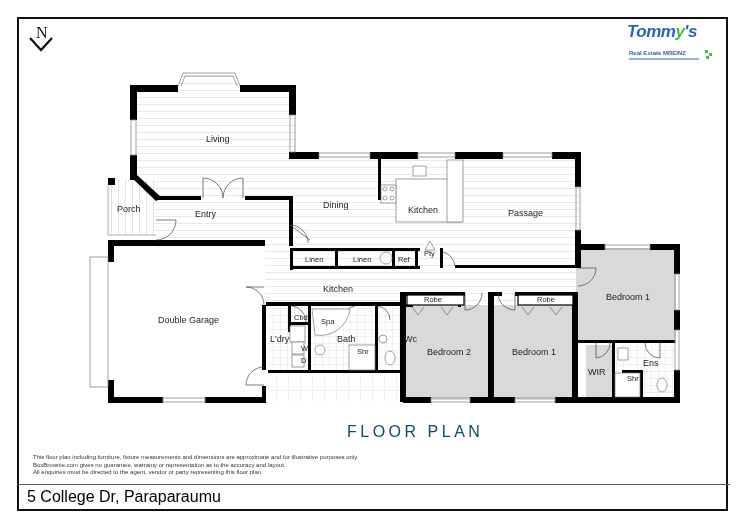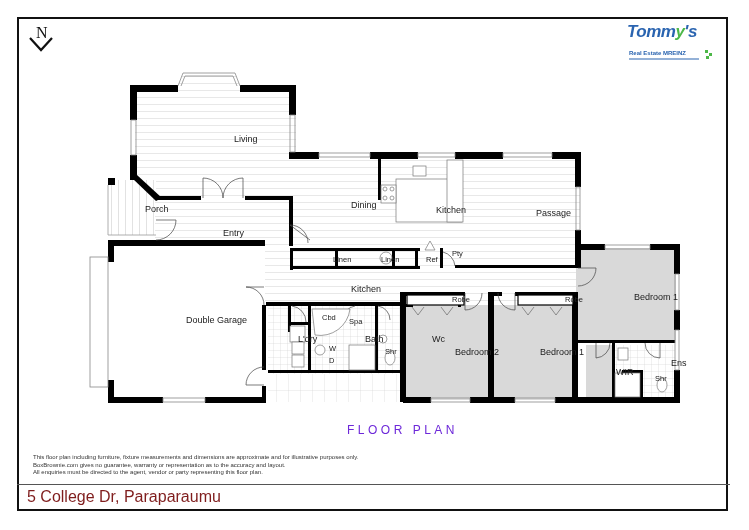--- a/index.html
+++ b/index.html
@@ -9,25 +9,25 @@
   .north { position:absolute; left:28px; top:24px; width:40px; height:34px; }
   .north-letter { position:absolute; left:8px; top:0; font-family:"Liberation Serif", serif; font-size:16px; color:#111; }
   .logo { position:absolute; left:625px; top:22px; width:105px; height:42px; }
   .logo-main { position:absolute; left:2px; top:0; font-size:17px; font-weight:bold; color:#2a64b0; letter-spacing:-0.5px;font-style:italic; }
   .logo-main .y { color:#4db848; }
   .logo-main .s { color:#2a64b0; }
   .logo-sub { position:absolute; left:4px; top:28px; font-size:6px; font-weight:bold; color:#2a64b0; }
   .logo-tiny { position:absolute; left:4px; top:36px; font-size:2.5px; color:#2a64b0; width:70px; height:2px; background:#2a64b0; opacity:.5; }
   .logo-mark { position:absolute; left:80px; top:28px; width:10px; height:10px; }
   .plan { position:absolute; left:0; top:0; width:749px; height:530px; }
-  .room-label { position:absolute; font-size:9px; color:#222; white-space:nowrap;margin-left:28px; }
+  .room-label { position:absolute; font-size:9px; color:#222; white-space:nowrap; }
   .small-label { font-size:7.5px; }
-  .title { position:absolute; left:347px; top:423px; font-size:12px; letter-spacing:3.5px; color:#6d28d9; }
+  .title { position:absolute; left:347px; top:423px; font-size:16px; letter-spacing:3.5px; color:#0c4a6e; }
   .disclaimer { position:absolute; left:33px; top:454px; font-size:6px; line-height:7.5px; color:#333; }
-  .address { position:absolute; left:27px; top:488px; font-size:16px; color:#7f1d1d; }
+  .address { position:absolute; left:27px; top:488px; font-size:16px; color:#000000; }
 </style>
 </head>
 <body>
 
 <div class="frame"></div>
 <div class="divider"></div>
 
 <div class="north">
   <span class="north-letter">N</span>
   <svg width="40" height="34" style="position:absolute;left:0;top:0">
@@ -219,21 +219,21 @@
     <rect x="292" y="342" width="12" height="12"></rect>
     <rect x="292" y="355" width="12" height="12"></rect>
     <rect x="618" y="348" width="10" height="12"></rect>
     <rect x="615" y="373" width="25" height="24"></rect>
     <ellipse cx="662" cy="385" rx="5" ry="7"></ellipse>
   </g>
 </svg>
 
 <span class="room-label" style="left:206px;top:134px">Living</span>
 <span class="room-label" style="left:117px;top:204px">Porch</span>
-<span class="room-label" style="left:195px;top:228px">Entry</span>
+<span class="room-label" style="left:195px;top:209px">Entry</span>
 <span class="room-label" style="left:323px;top:200px">Dining</span>
 <span class="room-label" style="left:408px;top:205px">Kitchen</span>
 <span class="room-label" style="left:508px;top:208px">Passage</span>
 <span class="room-label small-label" style="left:305px;top:255px">Linen</span>
 <span class="room-label small-label" style="left:353px;top:255px">Linen</span>
 <span class="room-label small-label" style="left:398px;top:255px">Ref</span>
 <span class="room-label small-label" style="left:424px;top:249px">Pty</span>
 <span class="room-label" style="left:323px;top:284px">Kitchen</span>
 <span class="room-label" style="left:158px;top:315px">Double Garage</span>
 <span class="room-label small-label" style="left:294px;top:313px">Cbd</span>

